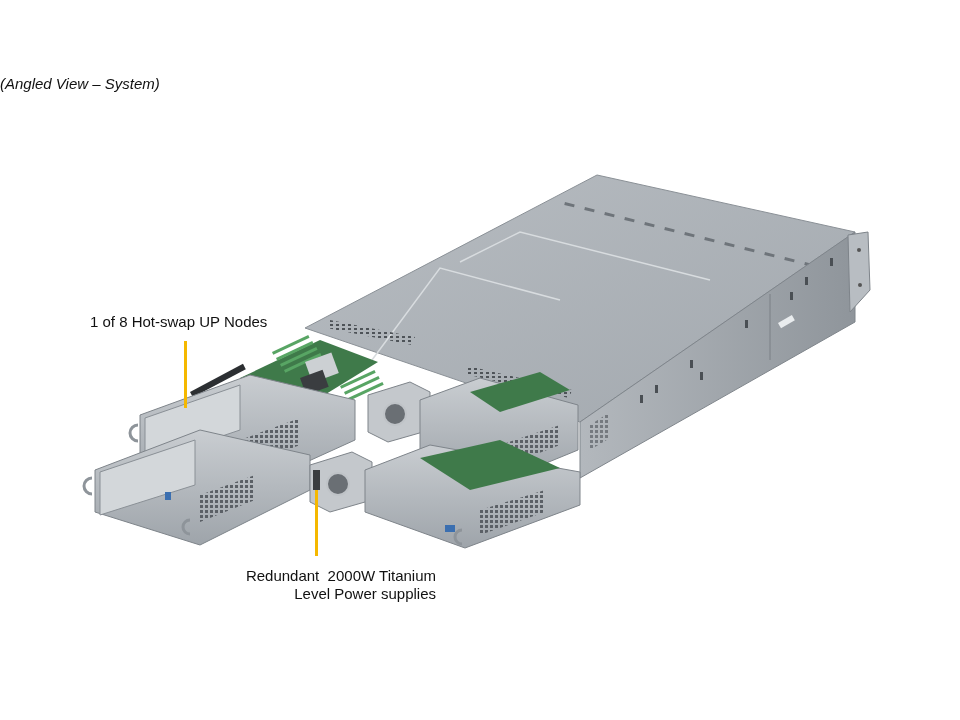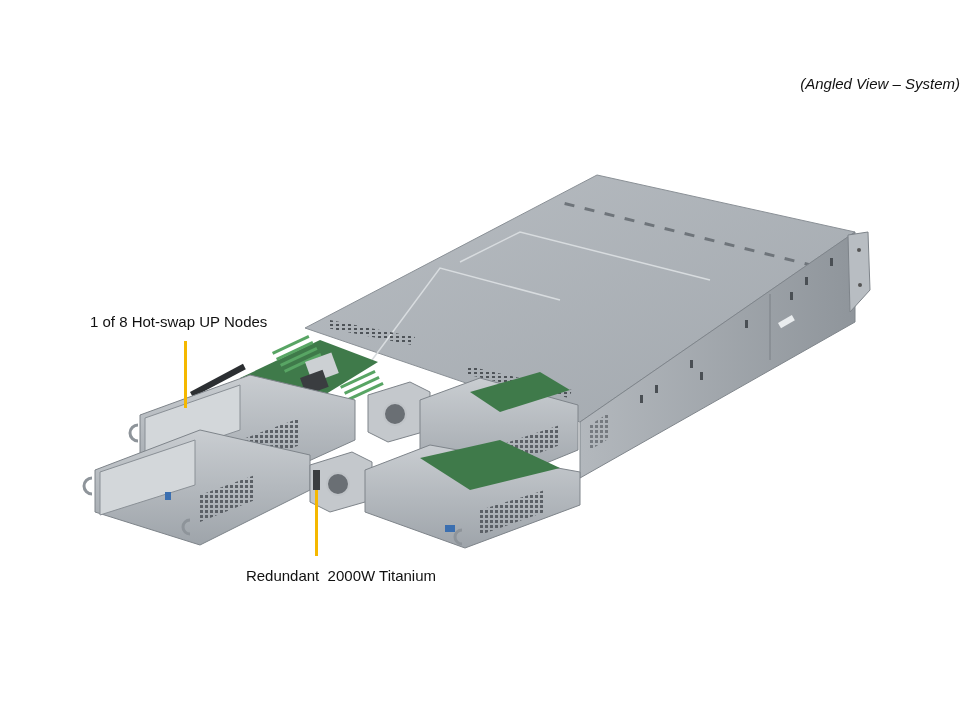--- a/index.html
+++ b/index.html
@@ -1,18 +1,18 @@
 <!DOCTYPE html>
 <html><head>
 <meta charset="utf-8">
 <style>
   html, body { margin: 0; padding: 0; background: #ffffff; }
   body { width: 960px; height: 720px; position: relative; overflow: hidden;
          font-family: "Liberation Sans", sans-serif; }
-  .caption { position: absolute; left: 0; width: 960px; top: 75px; text-align: right;
+  .caption { position: absolute; left: 0; width: 960px; top: 75px; text-align: left;
              font-size: 15px; font-style: italic; color: #111; }
   .label { position: absolute; font-size: 15px; color: #111; white-space: nowrap; }
   .label-nodes { left: 90px; top: 313px; }
   .label-psu { left: 196px; top: 567px; width: 240px; text-align: right; line-height: 18px; }
   .callout { position: absolute; width: 3px; }
   .photo { position: absolute; left: 0; top: 0; }
 </style>
 </head>
 <body>
 
@@ -147,13 +147,14 @@
     <path d="M462 530 a7 7 0 1 0 0 14" fill="none" stroke="#8E949A" stroke-width="3"></path>
   </g>
 </svg>
 
 <div class="callout" style="left:184px; top:341px; height:67px; background:#F5B800;"></div>
 <div class="callout" style="left:315px; top:490px; height:66px; background:#F5B800;"></div>
 
 <div class="label label-nodes">1 of 8 Hot-swap UP Nodes</div>
 <div class="label label-psu">
   <div style="white-space:pre;">Redundant  2000W Titanium</div>
+  <div>Level Power supplies</div>
 </div>
 
 </body></html>

